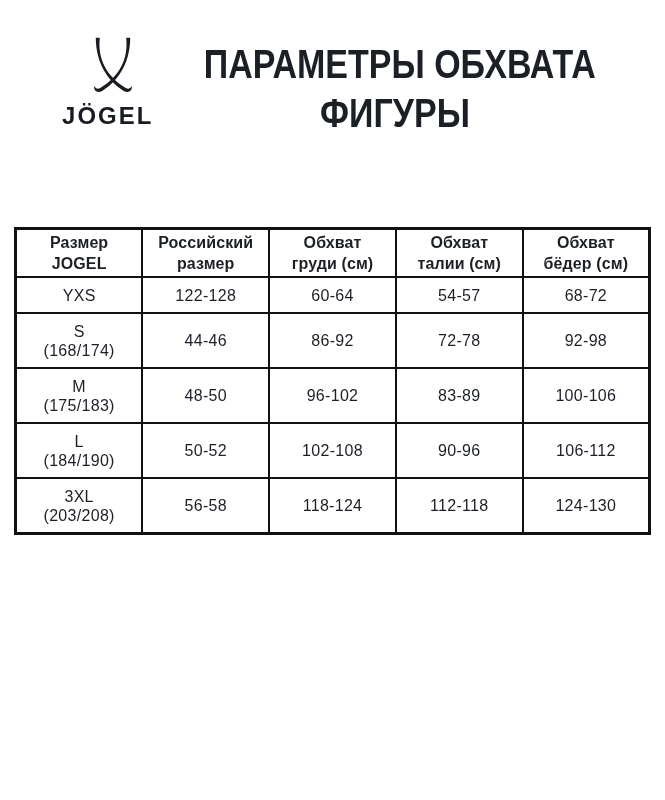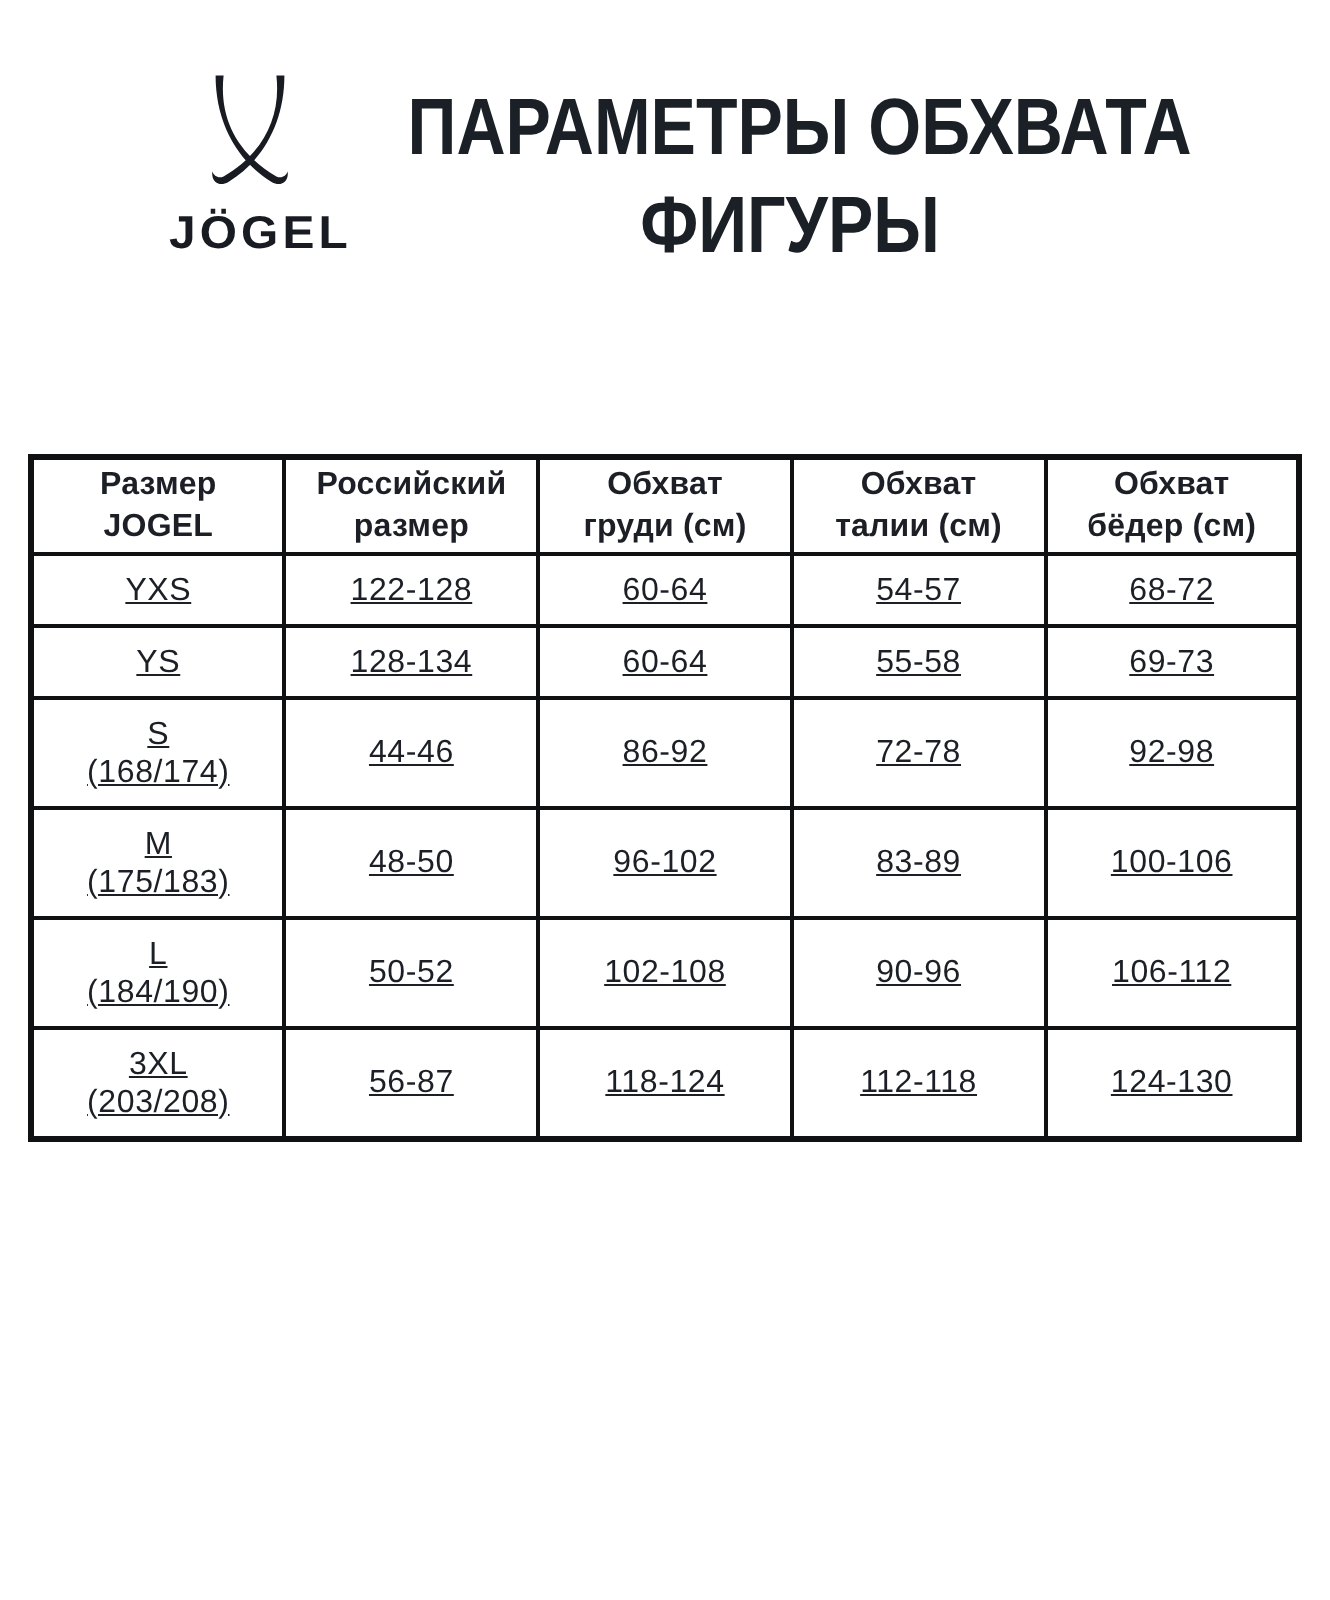--- a/index.html
+++ b/index.html
@@ -8,24 +8,24 @@
     width: 665px;
     height: 800px;
     background: #ffffff;
     font-family: "Liberation Sans", sans-serif;
     overflow: hidden;
   }
 
   
   .logo-block {
     position: absolute;
-    left: 76px;
+    left: 64px;
     top: 34px;
     width: 98px;
-    text-align: right;
+    text-align: left;
     color: #181c22;
   }
   .logo-mark {
     display: block;
     margin: 0 auto;
     width: 44px;
     height: 66px;
   }
   .logo-wordmark {
     margin-top: 3px;
@@ -76,21 +76,20 @@
     font-size: 16px;
     font-weight: bold;
     line-height: 21px;
     letter-spacing: 0.1px;
   }
   .size-table td {
     font-size: 16px;
     font-weight: 500;
     line-height: 19px;
     letter-spacing: 0.3px;
-    text-decoration: underline;
   }
   tr.row-single td { height: 34px; }
   tr.row-double td { height: 53px; }
   .cell-line { display: block; text-align: center; }
   .cell-line:empty { display: none; }
 </style>
 </head>
 <body>
 
 <div class="page">
@@ -143,29 +142,20 @@
     <tbody>
       <tr class="row-single">
         <td>
             <span class="cell-line">YXS</span>
           </td>
         <td>122-128</td>
         <td>60-64</td>
         <td>54-57</td>
         <td>68-72</td>
       </tr>
-      <tr class="row-single">
-        <td>
-            <span class="cell-line">YS</span>
-          </td>
-        <td>128-134</td>
-        <td>60-64</td>
-        <td>55-58</td>
-        <td>69-73</td>
-      </tr>
       <tr class="row-double">
         <td>
           <span class="cell-line">S</span>
           <span class="cell-line">(168/174)</span>
         </td>
         <td>44-46</td>
         <td>86-92</td>
         <td>72-78</td>
         <td>92-98</td>
       </tr>
@@ -187,21 +177,21 @@
         <td>50-52</td>
         <td>102-108</td>
         <td>90-96</td>
         <td>106-112</td>
       </tr>
       <tr class="row-double">
         <td>
           <span class="cell-line">3XL</span>
           <span class="cell-line">(203/208)</span>
         </td>
-        <td>56-87</td>
+        <td>56-58</td>
         <td>118-124</td>
         <td>112-118</td>
         <td>124-130</td>
       </tr>
     </tbody>
   </table>
 
 </div>
 
 </body></html>

